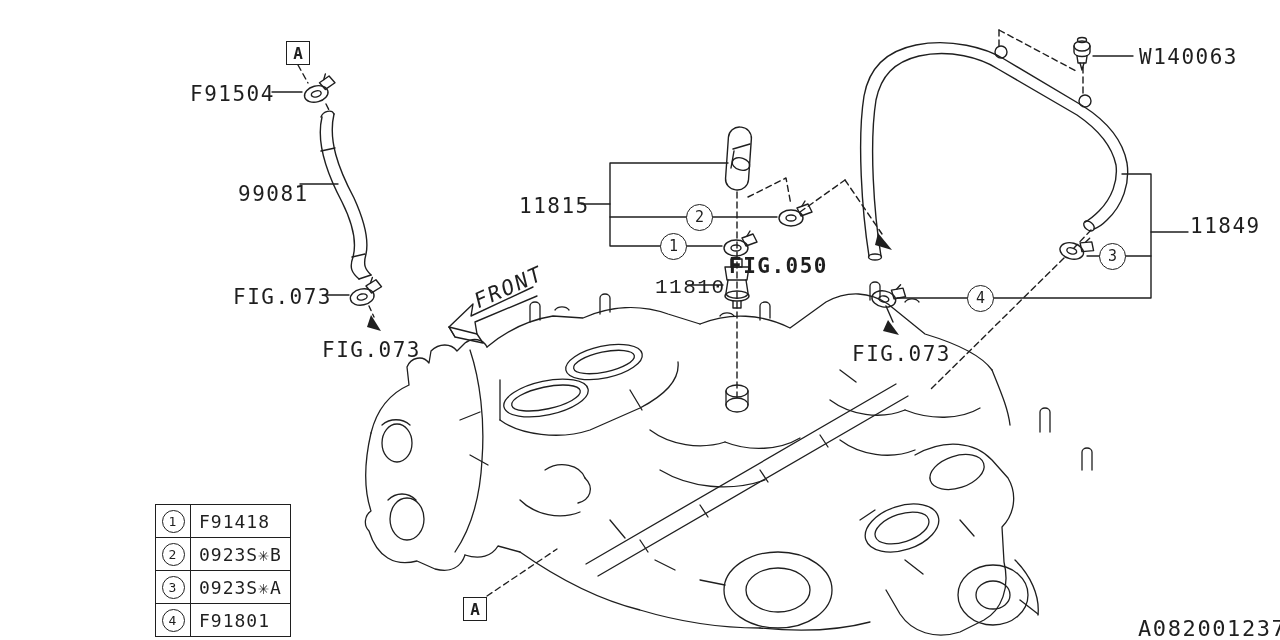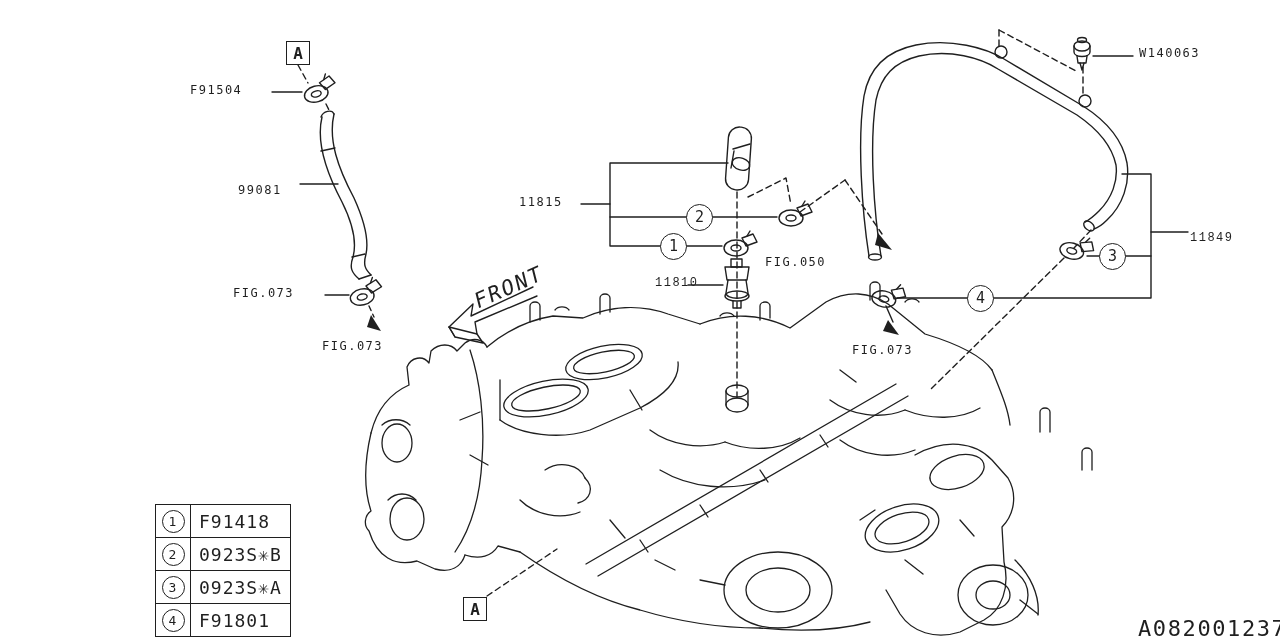--- a/index.html
+++ b/index.html
@@ -4,21 +4,21 @@
 <style>
   html,body{margin:0;padding:0;}
   body{
     width:1280px;height:640px;position:relative;overflow:hidden;
     background:#ffffff;
     font-family:"DejaVu Sans Mono","Liberation Mono",monospace;
     color:#1f1f1f;
   }
   #art{position:absolute;left:0;top:0;}
   .lbl{
-    position:absolute;font-size:12px;letter-spacing:1.5px;white-space:nowrap;
+    position:absolute;font-size:21px;letter-spacing:1.5px;white-space:nowrap;
     color:#1f1f1f;line-height:1;
   }
   .refbox{
     position:absolute;width:22px;height:22px;border:1.6px solid #1f1f1f;
     display:flex;align-items:center;justify-content:center;
     font-size:16px;font-weight:bold;background:#fff;
   }
   .callout{
     position:absolute;width:25px;height:25px;border:1.5px solid #1f1f1f;
     border-radius:50%;background:#fff;display:flex;align-items:center;
@@ -207,24 +207,24 @@
 
 <div class="refbox" style="left:286px;top:41px;">A</div>
 <div class="refbox" style="left:463px;top:597px;">A</div>
 
 <div class="lbl" style="left:190px;top:84px;text-align:right;">F91504</div>
 <div class="lbl" style="left:238px;top:176px;margin-top:8px;">99081</div>
 <div class="lbl" style="left:233px;top:287px;">FIG.073</div>
 <div class="lbl" style="left:322px;top:340px;">FIG.073</div>
 <div class="lbl" style="left:519px;top:196px;">11815</div>
 <div class="lbl" style="left:655px;top:277px;font-family:Liberation Mono, monospace;">11810</div>
-<div class="lbl" style="left:765px;top:256px;">FIG.050</div>
+<div class="lbl" style="left:729px;top:256px;font-weight:bold;">FIG.050</div>
 <div class="lbl" style="left:852px;top:344px;">FIG.073</div>
 <div class="lbl" style="left:1139px;top:47px;">W140063</div>
-<div class="lbl" style="left:1190px;top:232px;font-family:Liberation Mono, monospace;">11849</div>
+<div class="lbl" style="left:1190px;top:216px;">11849</div>
 
 <div class="lbl front" style="left:478px;top:292px;">FRONT</div>
 
 <div class="callout" style="left:660px;top:233px;">1</div>
 <div class="callout" style="left:686px;top:204px;">2</div>
 <div class="callout" style="left:1099px;top:243px;">3</div>
 <div class="callout" style="left:967px;top:285px;">4</div>
 
 <table id="legend">
   <tbody>

